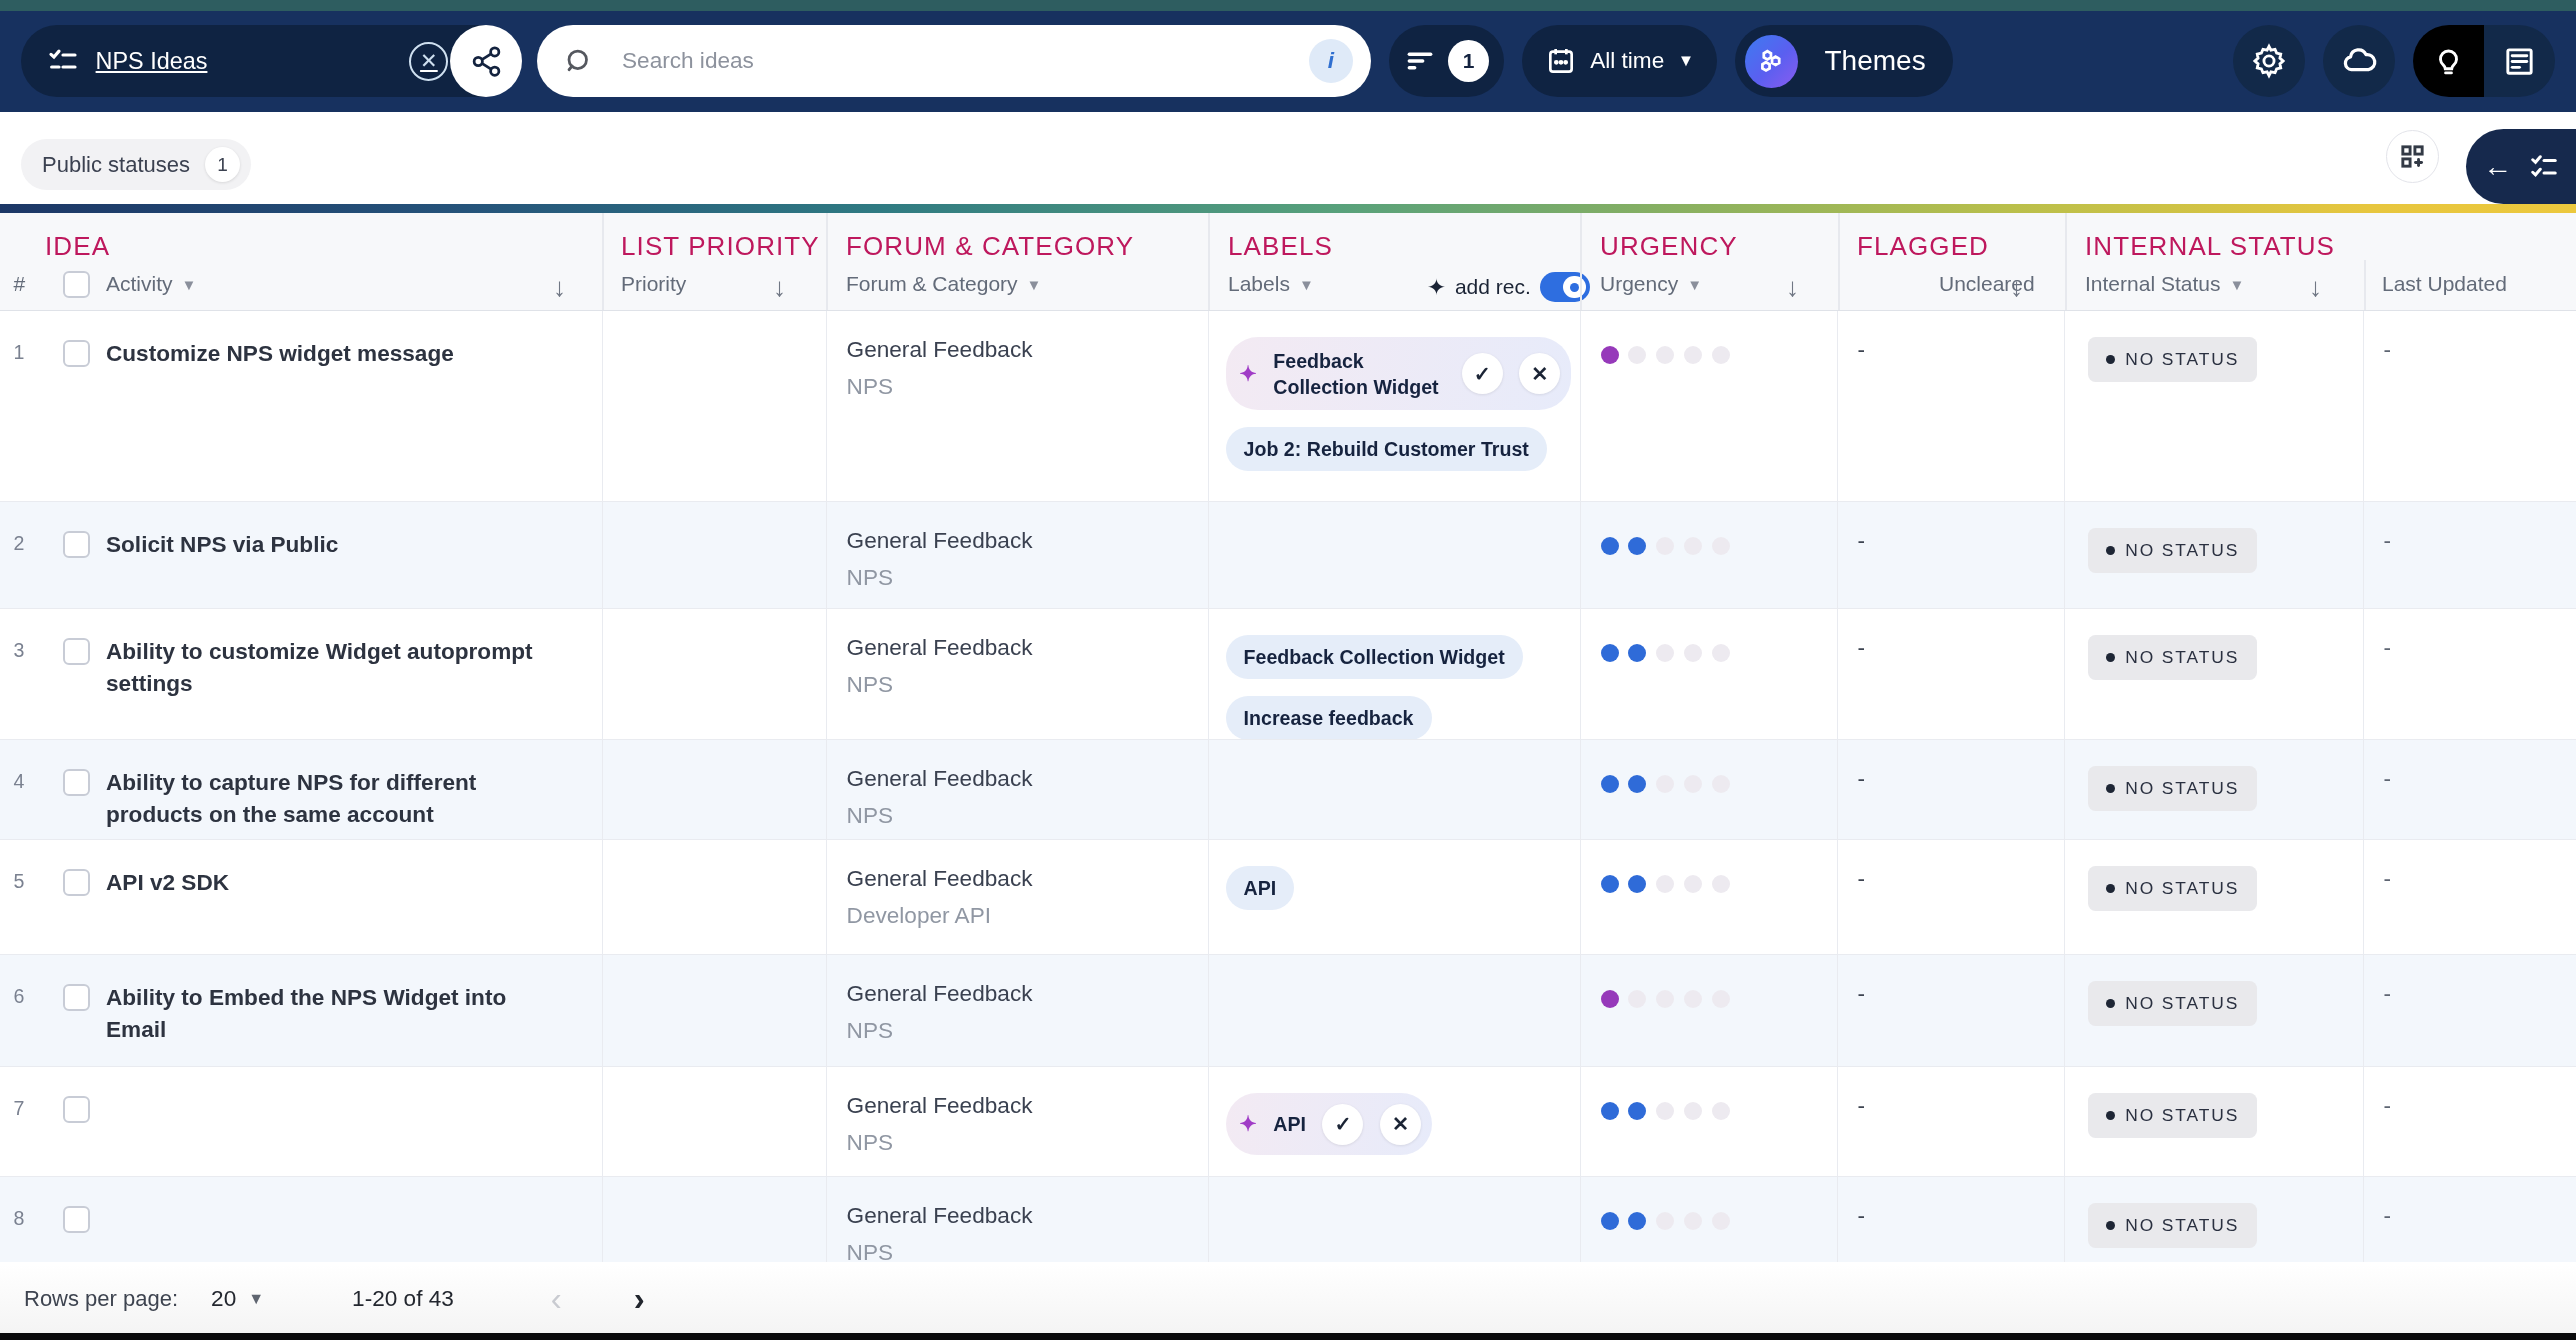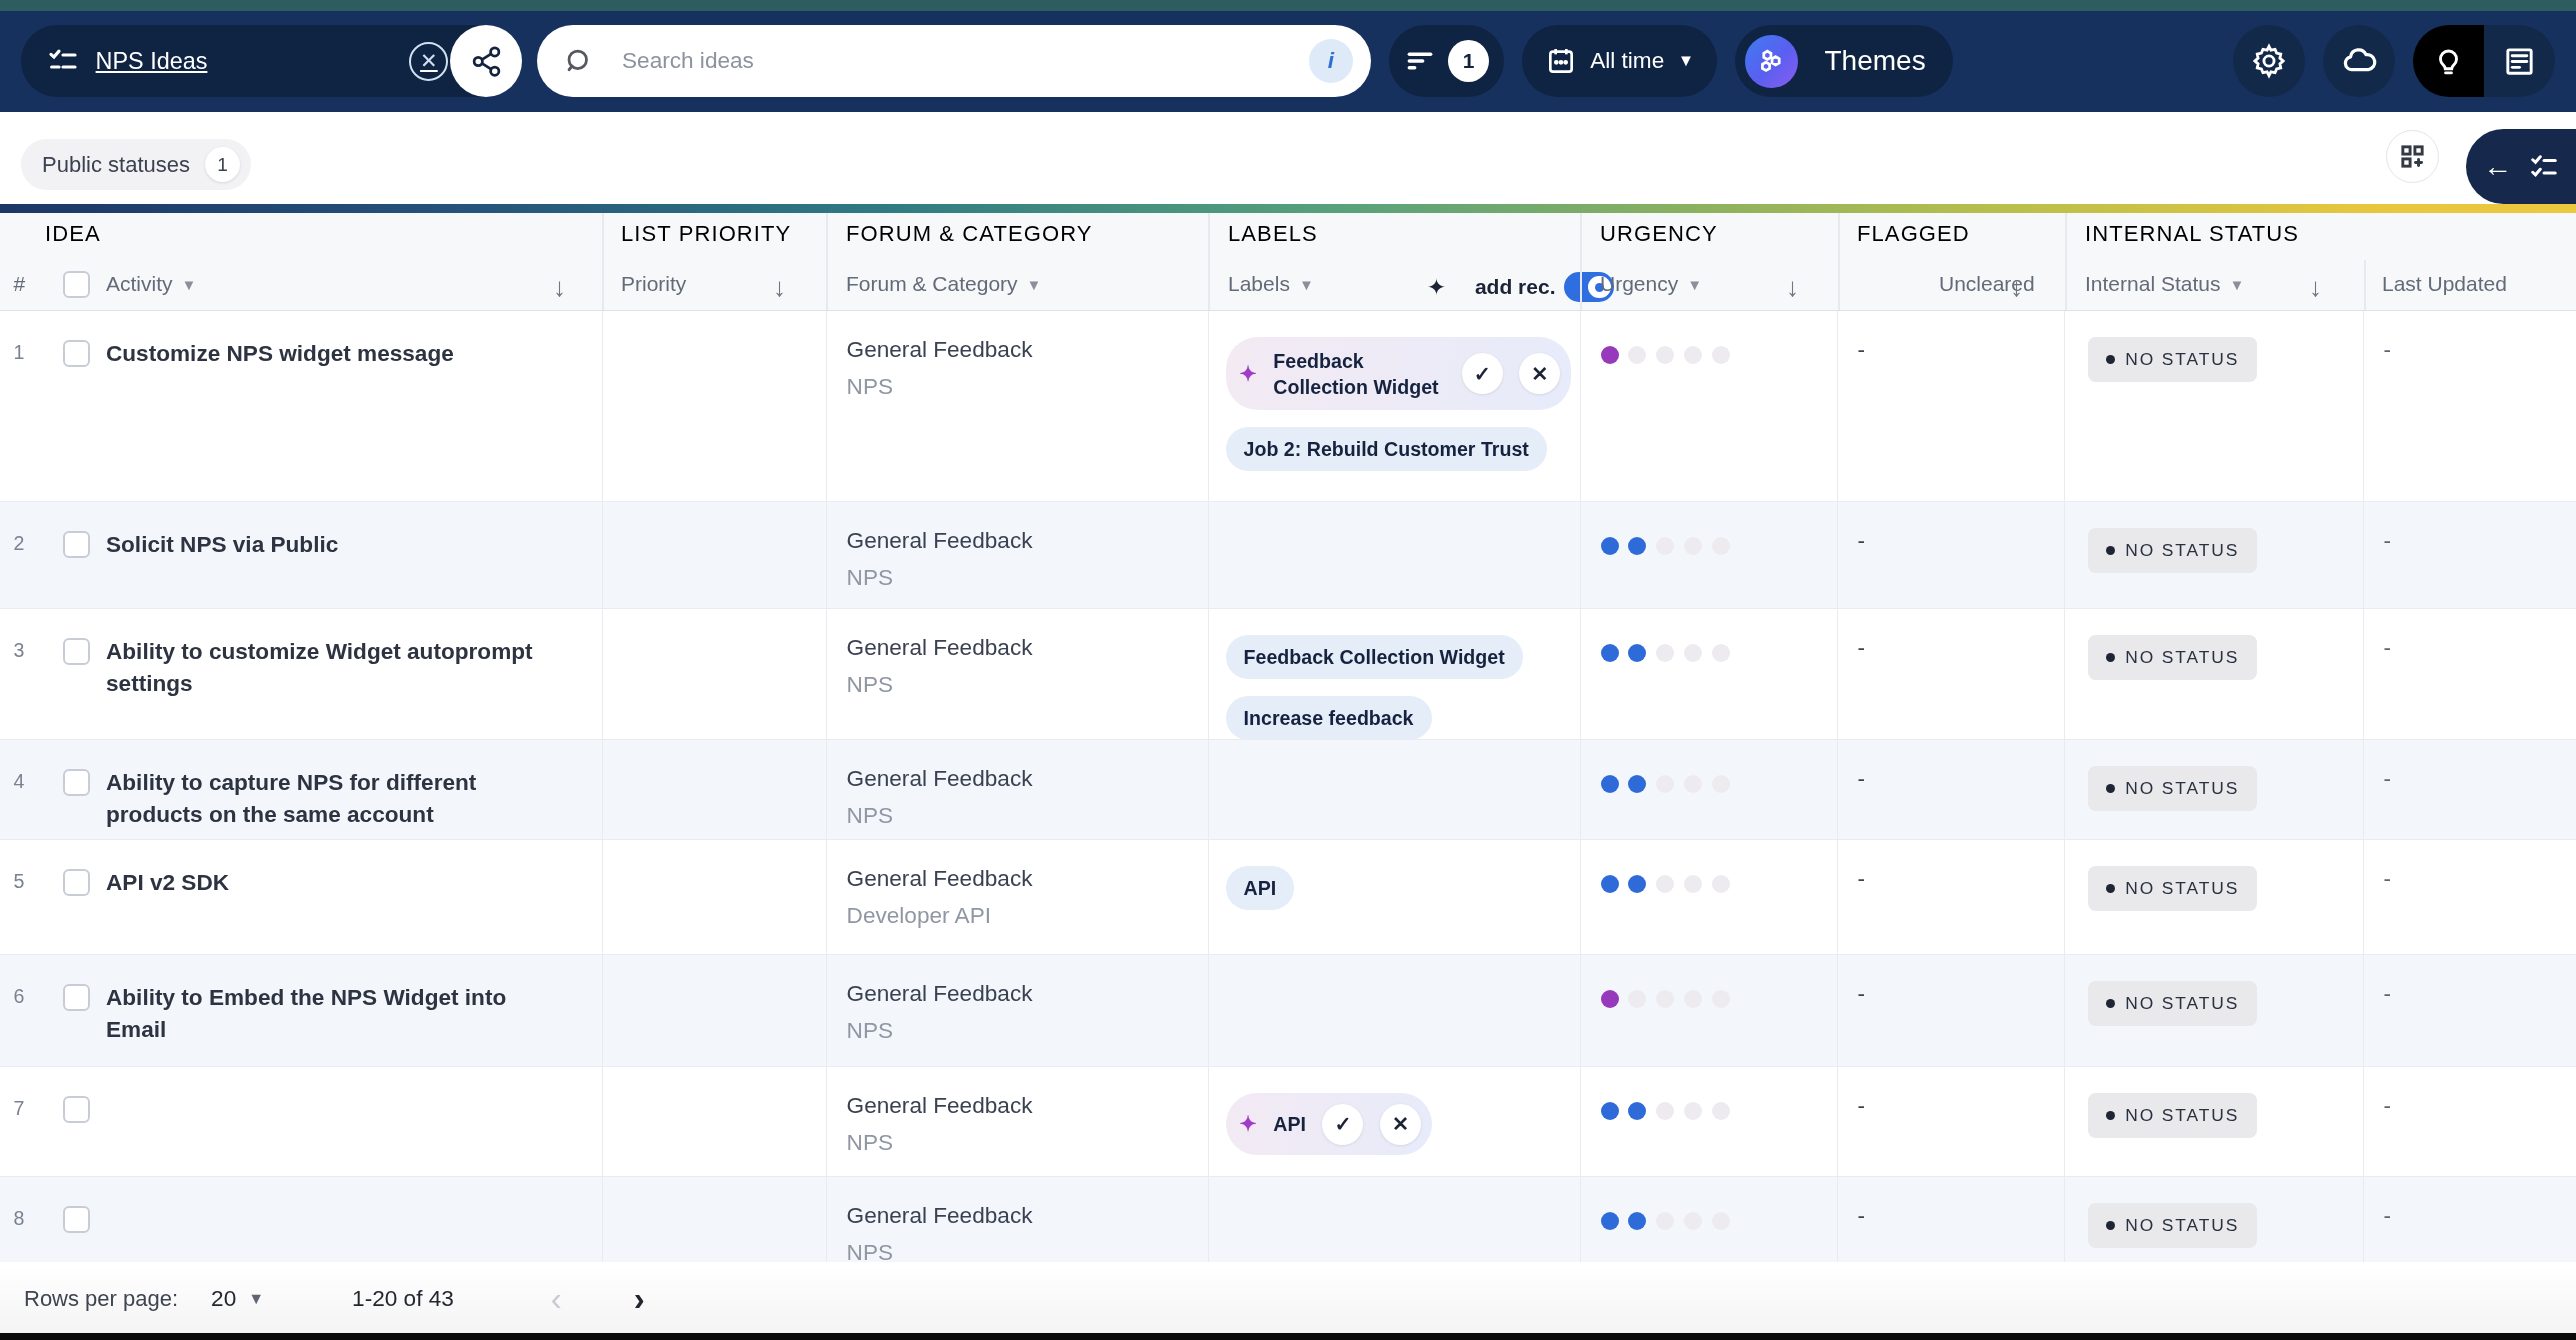--- a/index.html
+++ b/index.html
@@ -43,32 +43,32 @@
   .grid-btn { position:absolute; right:137px; top:18px; width:53px; height:53px; border:1.5px solid #e3e4ea; border-radius:50%; background:#fff; display:flex; align-items:center; justify-content:center; }
   .side-tab { position:absolute; right:0; top:16.6px; width:110px; height:75px; background:#16294d; border-radius:39px 0 0 39px; display:flex; align-items:center; justify-content:center; gap:16.6px; color:#fff; z-index:5; }
   .side-tab .arr { font-size:29px; }
 
   .gradline { position:absolute; left:0; top:204px; width:2576px; height:9px;
     background:linear-gradient(90deg,#1c3766 0%,#25537a 18%,#2f7a82 34%,#58a17b 52%,#8cb15f 66%,#b9bf4b 78%,#e7c63e 92%,#ecc83d 100%); }
 
   
   .thead { position:absolute; left:0; top:213px; width:2576px; height:98px; background:#f7f8fa; border-bottom:1.5px solid #dfe2e8; }
   .grow { position:absolute; left:0; top:0; width:2576px; height:47px; }
-  .grow span { position:absolute; top:8px; font-size:22px; letter-spacing:1.1px; color:#000000; }
+  .grow span { position:absolute; top:18px; font-size:26px; letter-spacing:1.1px; color:#be185d; }
   .subrow { position:absolute; left:0; top:47px; width:2576px; height:50px; font-size:21px; color:#636b79; }
   .subrow .item { position:absolute; top:12px; display:flex; align-items:center; gap:9px; }
   .ddcaret { font-size:15px; color:#8a8f9b; }
   .sortarrow { font-size:26px; color:#707784; }
   .vline { position:absolute; width:1.5px; background:#e7e9ee; }
 
   .checkbox { width:27px; height:27px; border:2.3px solid #c8ccd6; border-radius:6px; background:#fff; }
 
   .addrec { display:flex; align-items:center; gap:9px; }
   .addrec .sp { color:#1b2435; font-size:22.6px; }
-  .addrec .txt { color:#1b2435; font-size:21px; font-weight:bold;margin-left:20px; }
+  .addrec .txt { color:#1b2435; font-size:21px; font-weight:normal; }
   .toggle { width:50px; height:30px; border-radius:16.6px; background:#2e6ee0; position:relative; }
   .toggle .knob { position:absolute; right:3.8px; top:3.8px; width:22.6px; height:22.6px; border-radius:50%; background:#fff; }
   .toggle .knob::after { content:""; position:absolute; left:6.8px; top:6.8px; width:9px; height:9px; border-radius:50%; background:#2e6ee0; }
 
   .tbody { position:absolute; left:0; top:311px; width:2576px; height:954px; background:#fff; overflow:hidden; }
   .trow { display:grid; grid-template-columns:602px 224px 382px 372px 257px 227px 299px 212px; border-top:1.5px solid #e9ebf0; }
   .trow:first-child { border-top:none; }
   .trow.shaded { background:#f3f7fc; }
   .cell { border-left:1.5px solid #e9ebf0; padding-top:26px; overflow:hidden; }
   .cell.first { border-left:none; position:relative; }

